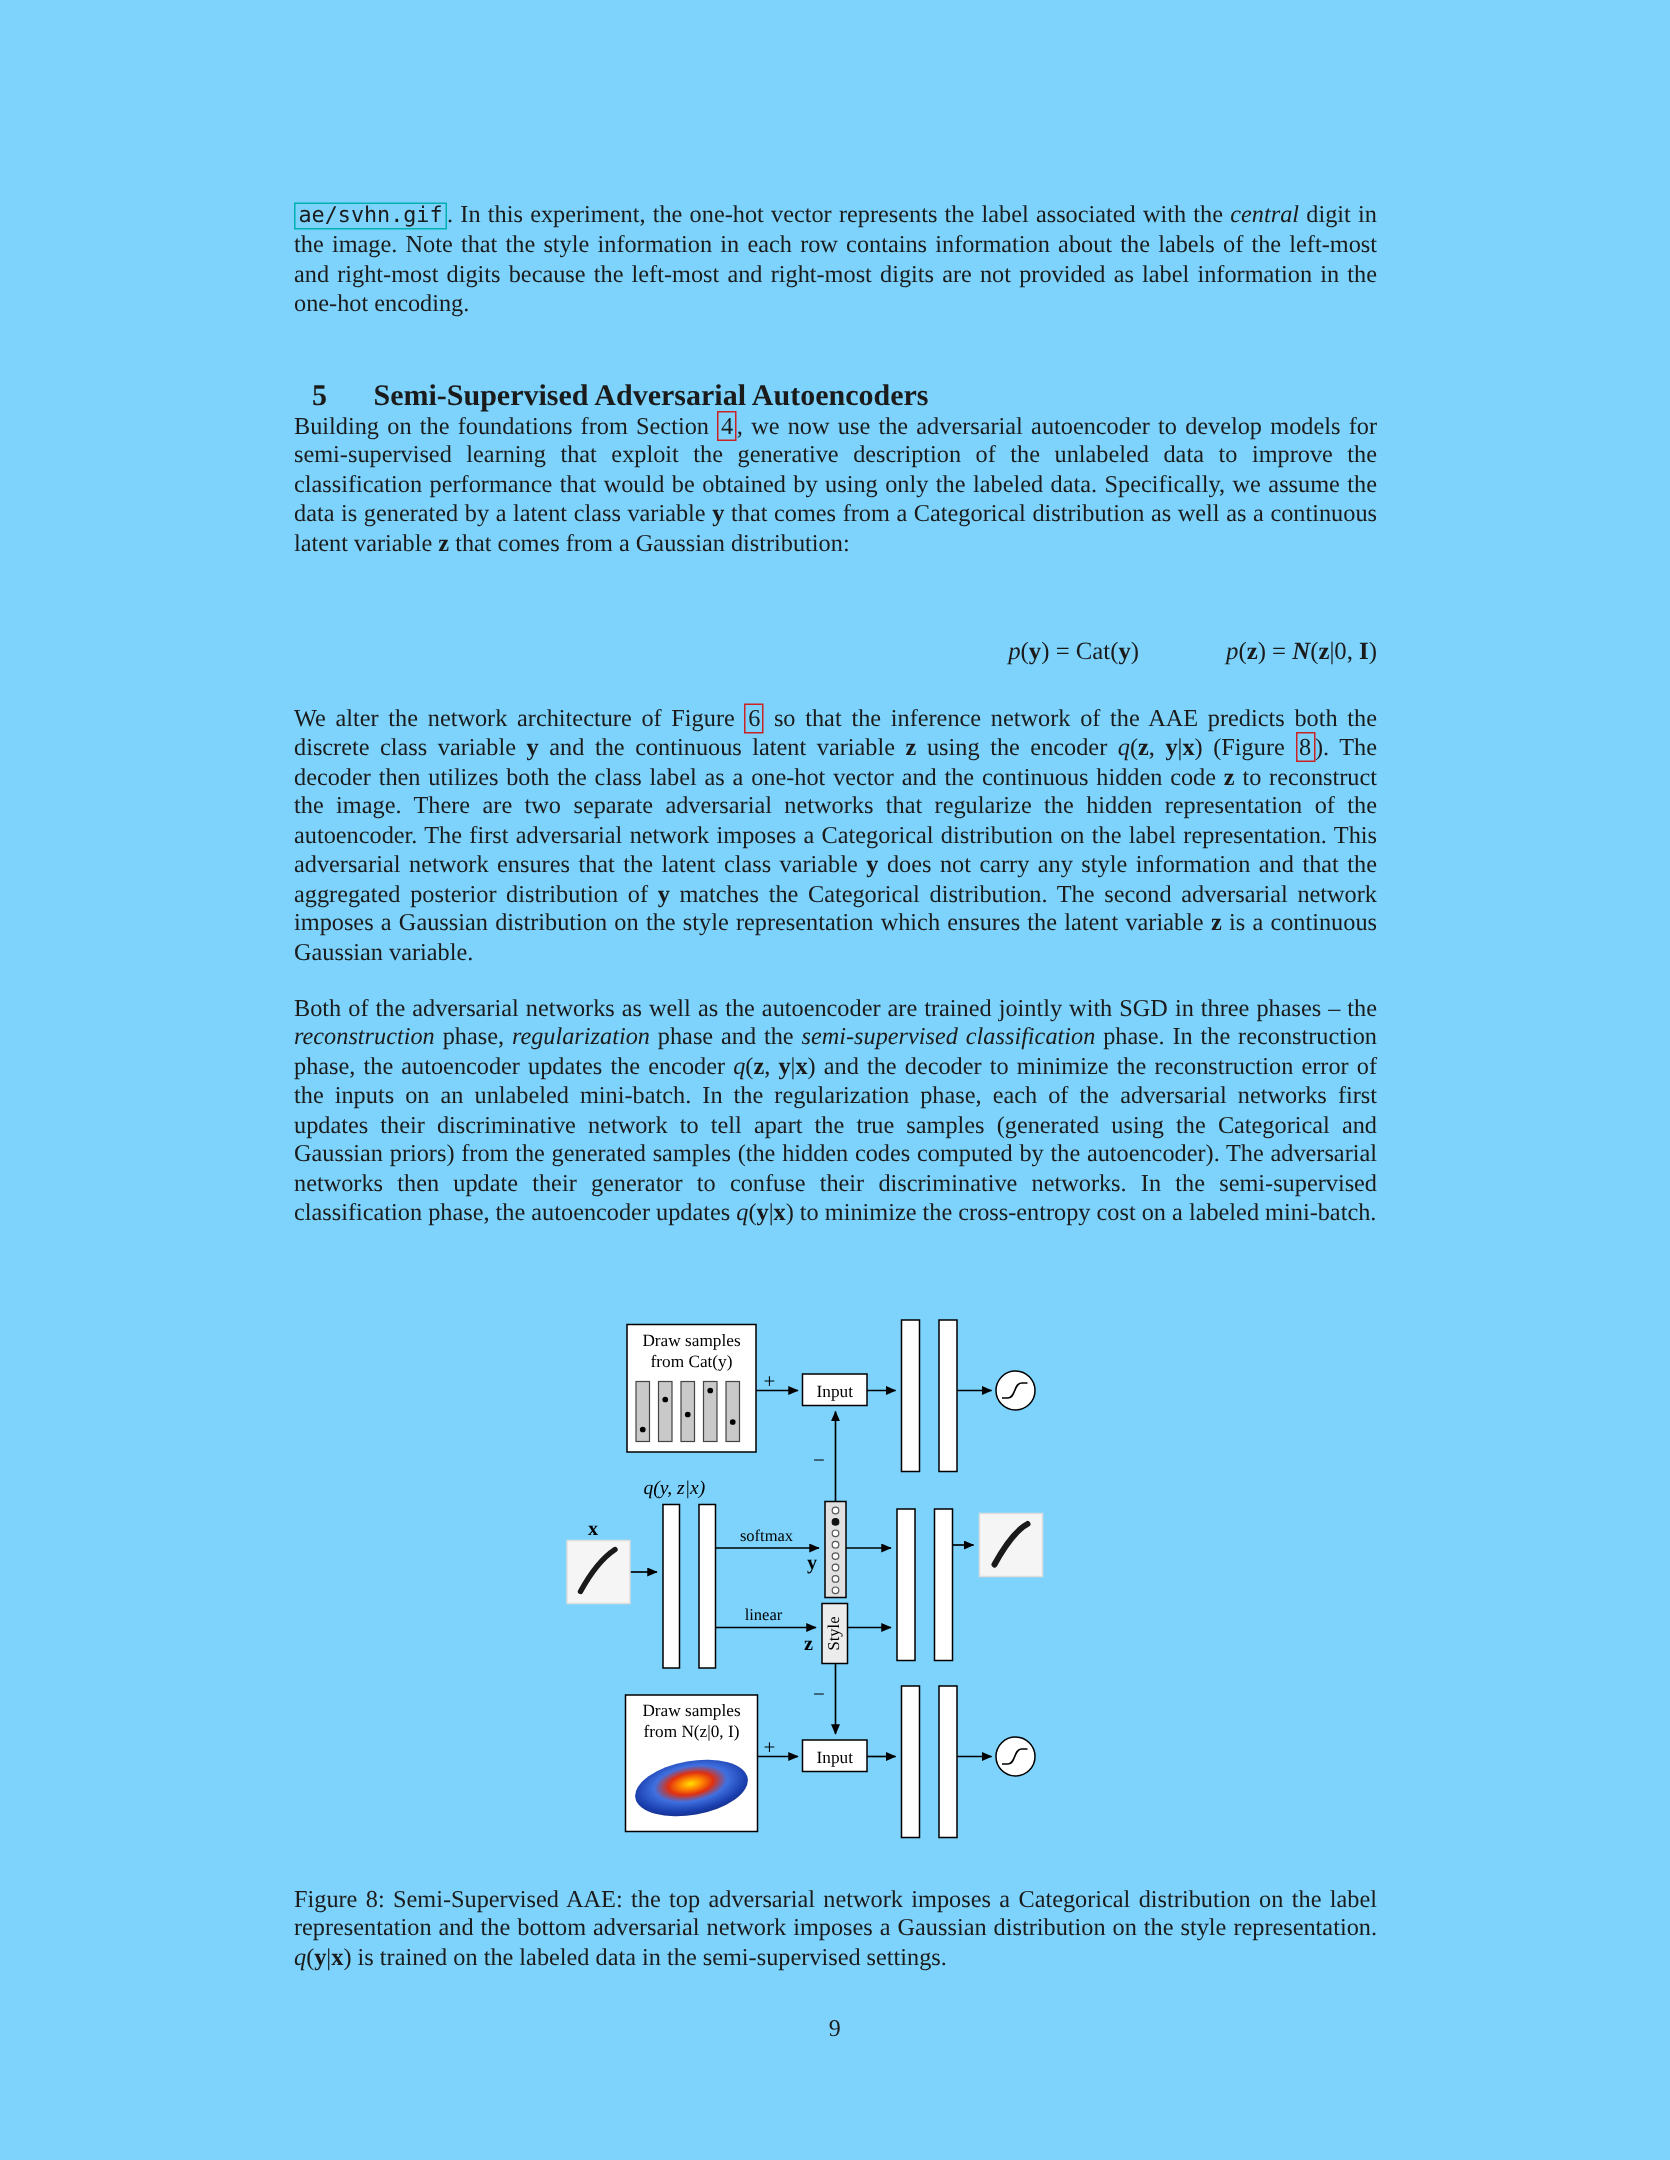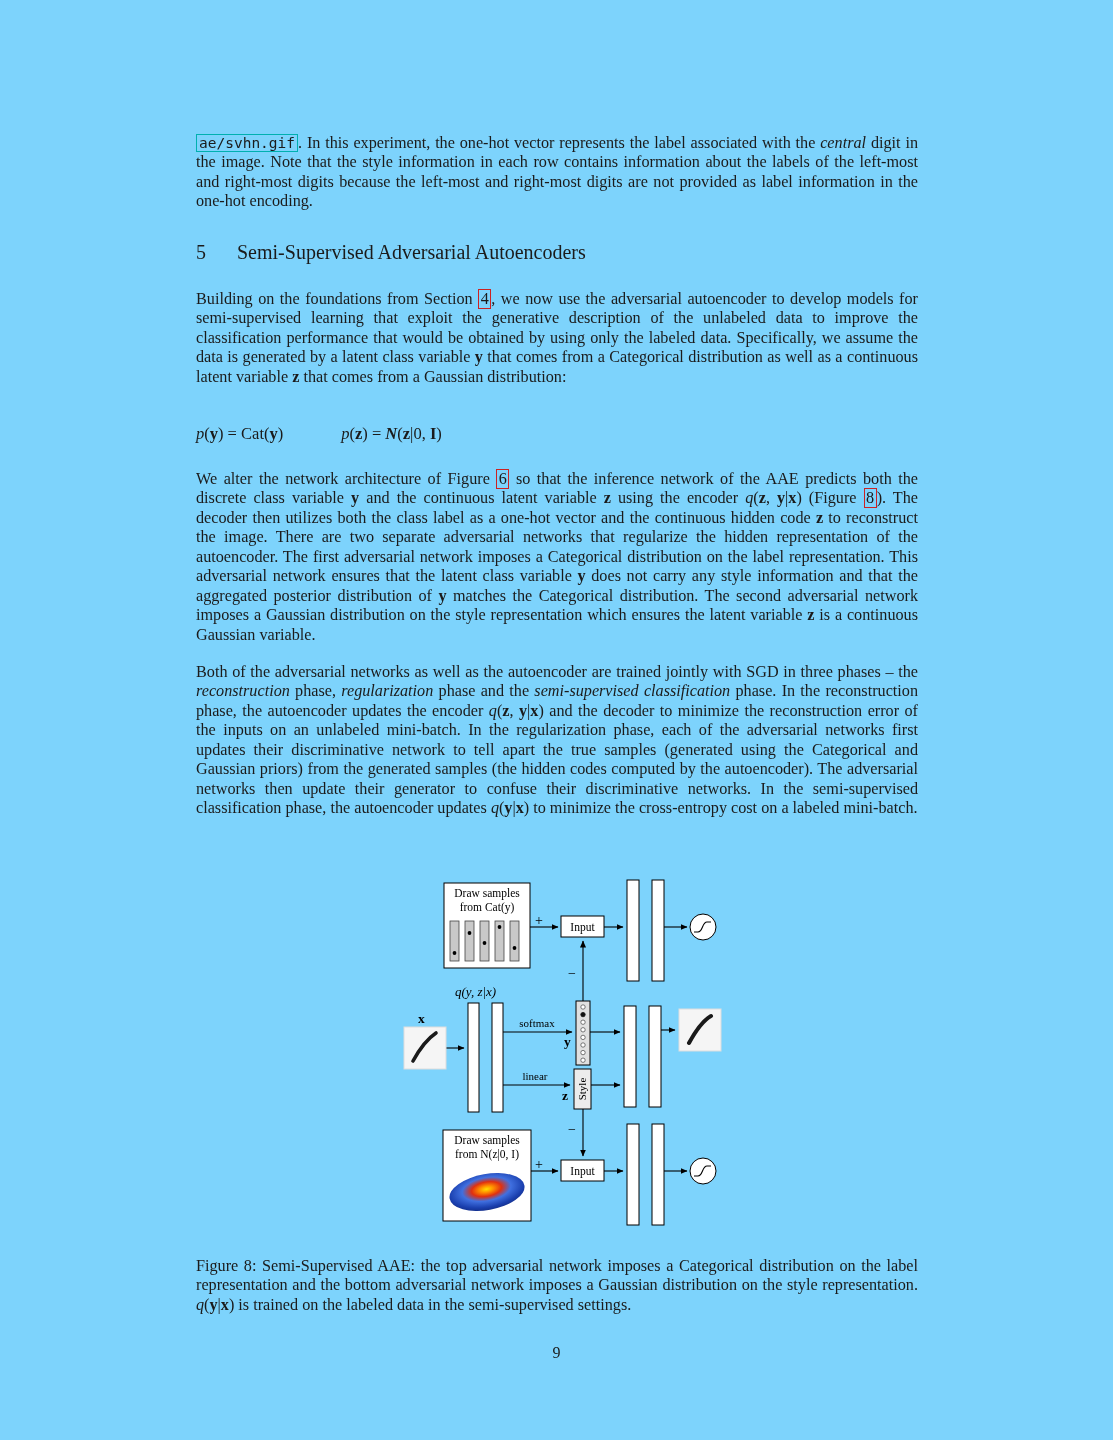--- a/index.html
+++ b/index.html
@@ -16,32 +16,32 @@
     position: absolute;
     left: 196px;
     width: 722px;
     margin: 0;
     font-size: 16.2px;
     line-height: 19.45px;
     text-align: justify;
   }
   #para1   { top: 134px; }
   #heading {
-    position: absolute; left: 196px; top: 241px; margin: 0;
-    font-size: 20px; font-weight: normal;
+    position: absolute; left: 196px; top: 241px; margin: 12px;
+    font-size: 20px; font-weight: bold;
   }
   .sec-num { display: inline-block; min-width: 36px; }
-  #para2   { top: 290px; }
+  #para2   { top: 275px; }
   #equation {
     position: absolute; left: 196px; top: 424px; width: 722px;
-    text-align: left; font-size: 16.5px;
+    text-align: right; font-size: 16.5px;
   }
   #para3   { top: 470px; font-family: Liberation Serif, serif; }
   #para4   { top: 663px; }
-  #figure  { position: absolute; left: 398px; top: 877px; text-align: center; }
+  #figure  { position: absolute; left: 372px; top: 877px; text-align: center; }
   #caption { top: 1257px; }
   #pagenum {
     position: absolute; top: 1344px; left: 0; width: 1113px;
     text-align: center; font-size: 16px;
   }
 
   
   .seg-i   { font-style: italic; }
   .seg-b   { font-weight: bold; }
   .seg-m   { font-style: italic; }

